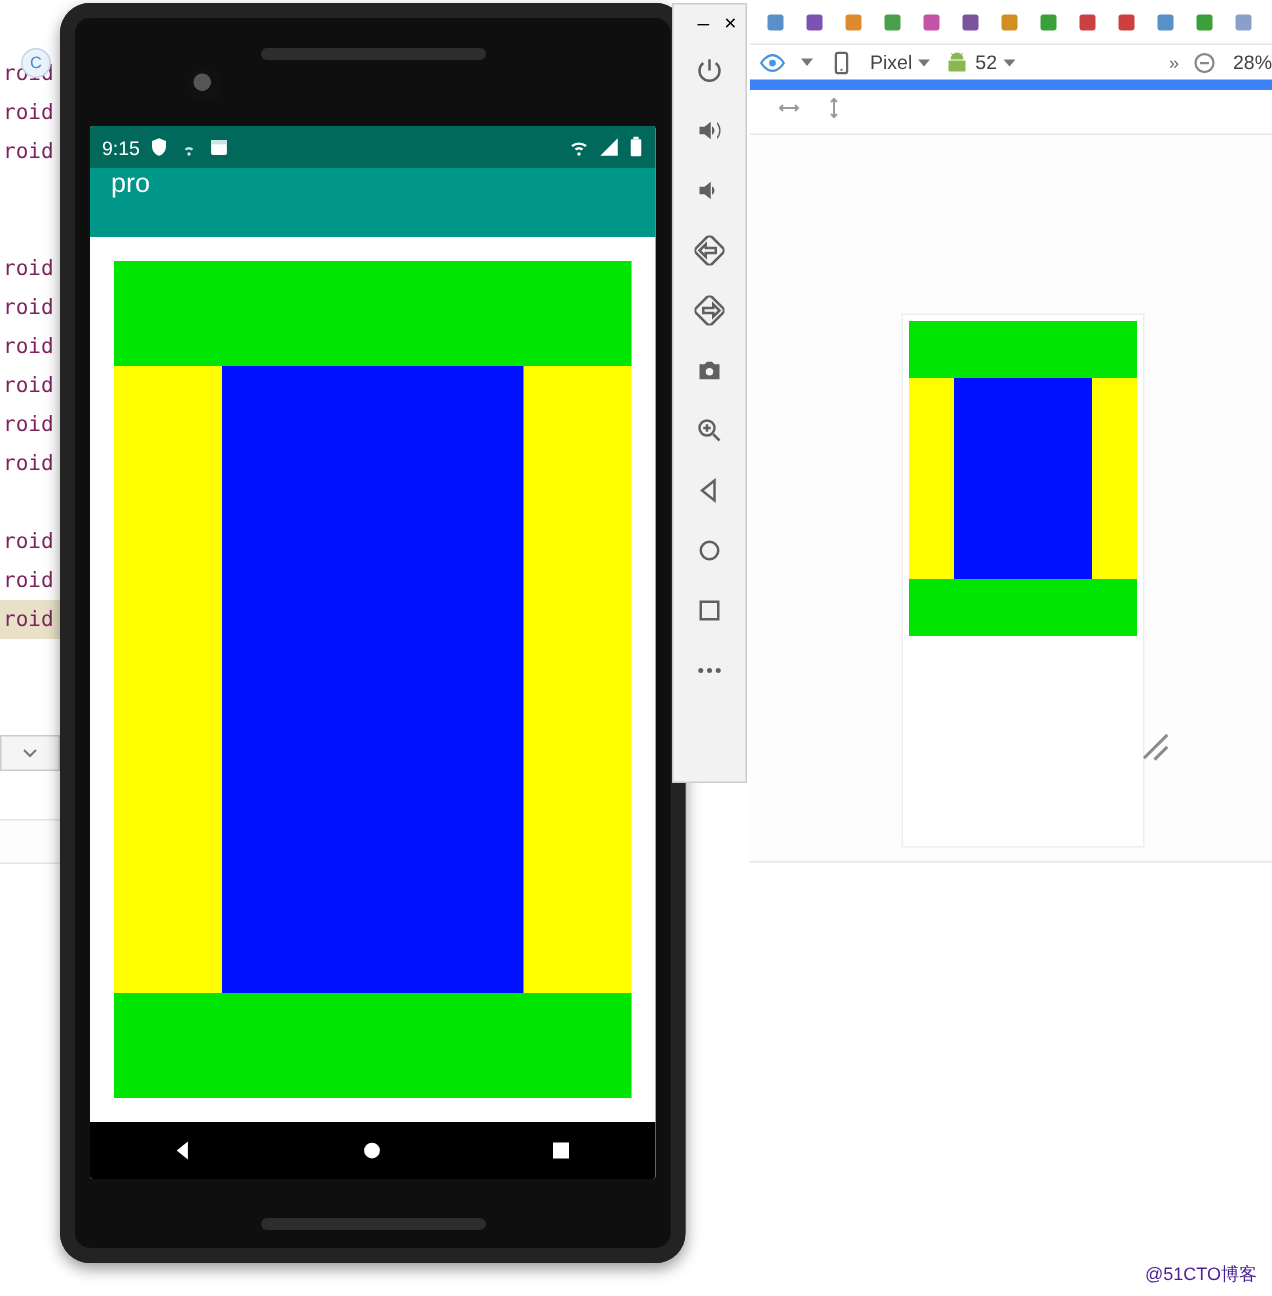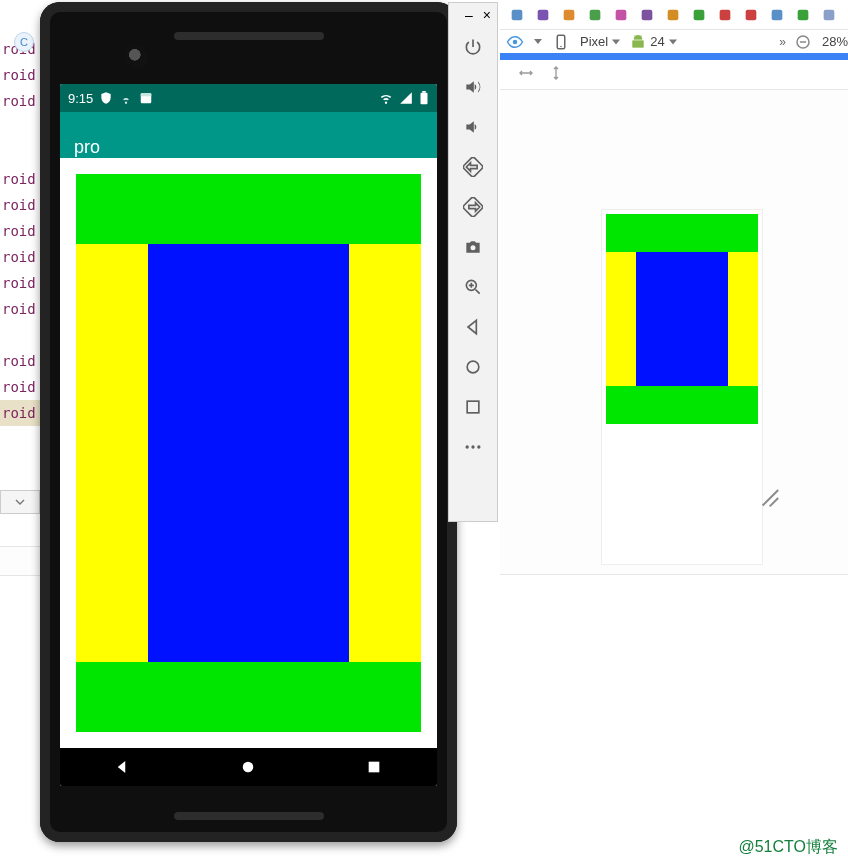--- a/index.html
+++ b/index.html
@@ -83,21 +83,21 @@
   }
   .status-bar {
     height:28px; background:#00695c;
     display:flex; align-items:center; justify-content:space-between;
     padding:0 8px; color:#fff; font-size:13px;
   }
   .sb-left, .sb-right { display:flex; gap:6px; align-items:center; }
   .sb-right svg { fill:#fff; }
   .title-bar {
     height:46px; background:#009688; color:#fff;
-    display:flex; align-items:flex-end; padding:0 14px;
+    display:flex; align-items:flex-start; padding:0 14px;
     font-size:18px; font-weight:500;
   }
   .app-content {
     flex:1; padding:16px; background:#fff;
   }
   .demo-box {
     width:100%; height:100%;
     background: #ffff00;
     display:flex; flex-direction:column;
     justify-content:space-between;
@@ -180,21 +180,21 @@
     height:210px;
     background:#ffff00;
     display:flex; flex-direction:column;
   }
   .preview .pbox .pbar { height:38px; background:#00e600; }
   .preview .pbox .pmid { flex:1; display:flex; justify-content:center; }
   .preview .pbox .pmid .pblue { width:60%; background:#0011ff; }
 
   .watermark {
     position:absolute; right:10px; bottom:6px;
-    font-size:16px; color:#15803d;
+    font-size:12px; color:#4c1d95;
   }
   .lower-blank {
     position:absolute; left:500px; right:0; bottom:0; height:290px;
     border-top:1px solid #e5e5e5; background:#fff;
   }
 
   .tri { width:0;height:0; display:inline-block; }
   .tri-d { border-left:4px solid transparent; border-right:4px solid transparent; border-top:5px solid #777; }
   .chevrons { font-size:12px; color:#666; letter-spacing:-2px; }
 
@@ -448,21 +448,21 @@
   <span class="dd">
     <span>Pixel</span>
     <svg class="tri" viewBox="0 0 10 10">
         <path d="M0 2h10l-5 6z"></path>
       </svg>
   </span>
   <span class="dd">
     <svg viewBox="0 0 24 24" width="16" height="16">
         <path fill="#8ab84f" d="M6 8a6 6 0 0112 0H6zm-2 2h16v10H4zM8 4l-2-2m10 2l2-2" stroke="#8ab84f"></path>
       </svg>
-    <span>24</span>
+    <span>52</span>
     <svg class="tri" viewBox="0 0 10 10">
         <path d="M0 2h10l-5 6z"></path>
       </svg>
   </span>
   <span style="flex:1"></span>
   <span class="chevrons">»</span>
   <span class="ico">
     <svg viewBox="0 0 24 24">
         <circle cx="12" cy="12" r="8" fill="none" stroke="#888" stroke-width="2"></circle>
         <path d="M8 12h8" stroke="#888" stroke-width="2"></path>

